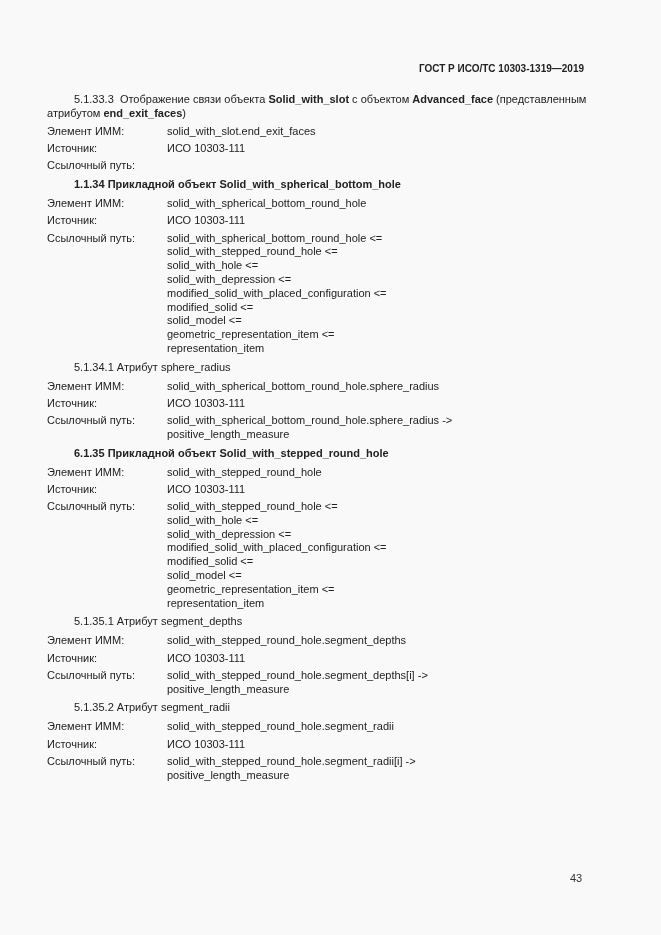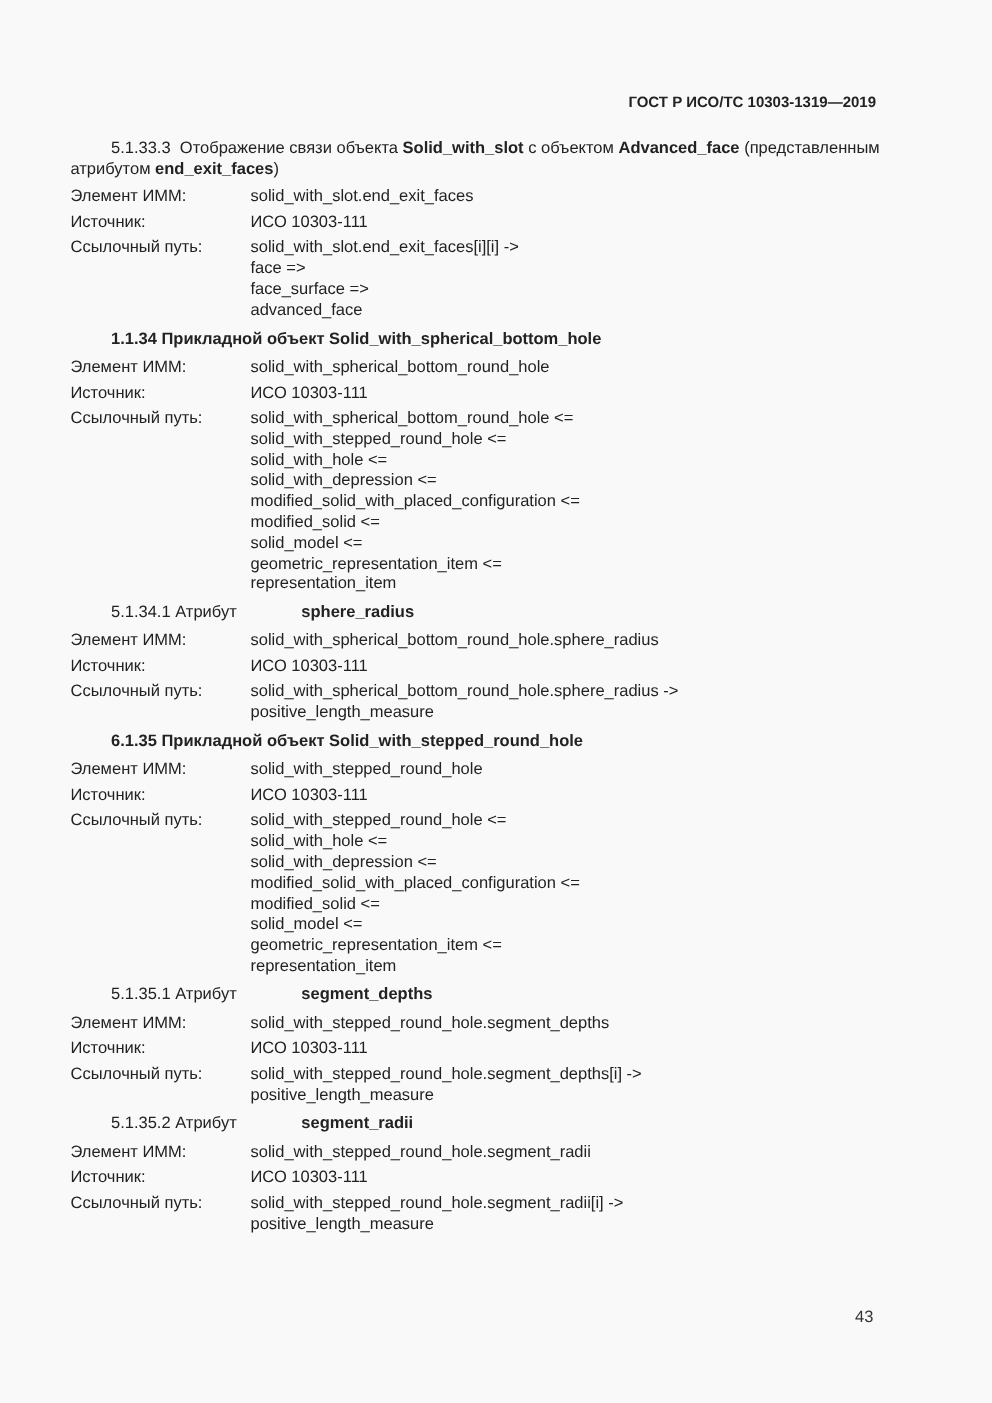--- a/index.html
+++ b/index.html
@@ -17,21 +17,21 @@
   }
   .content { position: absolute; left: 47px; top: 92px; width: 540px; }
   .para { font-size: 11px; line-height: 14px; text-indent: 27px; margin: 0 0 5px 0; }
   .para b { font-weight: bold; }
   .row { display: flex; font-size: 11px; line-height: 13.8px; margin-bottom: 3.4px; }
   .label { width: 120px; flex: none; }
   .vals { flex: 1; }
   .vals div { line-height: 13.8px; }
   .heading { font-size: 11px; font-weight: bold; padding-left: 27px; margin: 4px 0 6px 0; line-height: 14px; }
   .subheading { font-size: 11px; padding-left: 27px; margin: 4px 0 6px 0; line-height: 14px; }
-  .subheading b { font-weight: bold; margin-left: 40px; }
+  .subheading b { font-weight: normal; }
   .pagenum { position: absolute; top: 872px; left: 570px; font-size: 11px; color: #333; }
 </style>
 </head>
 <body>
 
 <div class="header">ГОСТ Р ИСО/ТС 10303-1319—2019</div>
 
 <div class="content">
   <p class="para"><span>5.1.33.3</span>&nbsp; <span>Отображение связи объекта </span><b>Solid_with_slot</b><span> с объектом </span><b>Advanced_face</b><span> (представленным атрибутом </span><b>end_exit_faces</b><span>)</span></p>
 
@@ -39,26 +39,20 @@
       <div class="row">
         <div class="label">Элемент ИММ:</div>
         <div class="vals">solid_with_slot.end_exit_faces</div>
       </div>
       <div class="row">
         <div class="label">Источник:</div>
         <div class="vals">ИСО 10303-111</div>
       </div>
       <div class="row">
         <div class="label">Ссылочный путь:</div>
-        <div class="vals">
-          <div>solid_with_slot.end_exit_faces[i][i] -&gt;</div>
-          <div>face =&gt;</div>
-          <div>face_surface =&gt;</div>
-          <div>advanced_face</div>
-        </div>
       </div>
       <div class="heading">1.1.34  Прикладной объект Solid_with_spherical_bottom_hole</div>
       <div class="row">
         <div class="label">Элемент ИММ:</div>
         <div class="vals">solid_with_spherical_bottom_round_hole</div>
       </div>
       <div class="row">
         <div class="label">Источник:</div>
         <div class="vals">ИСО 10303-111</div>
       </div>

